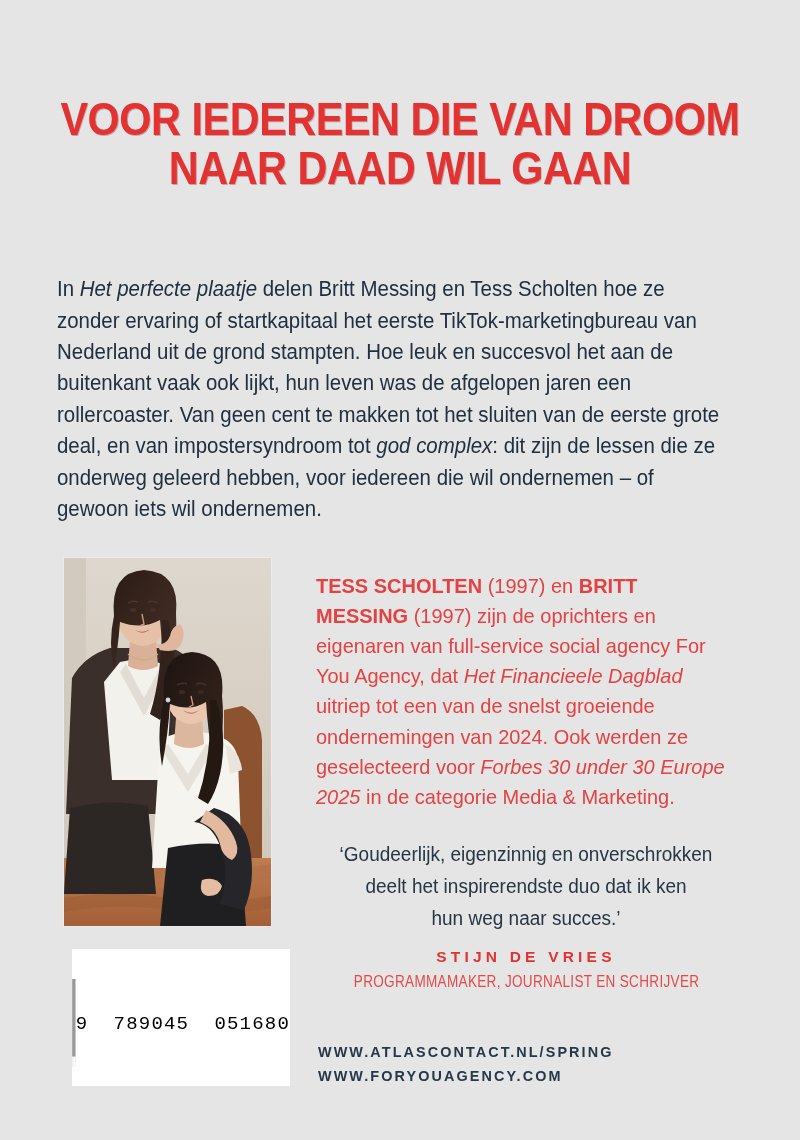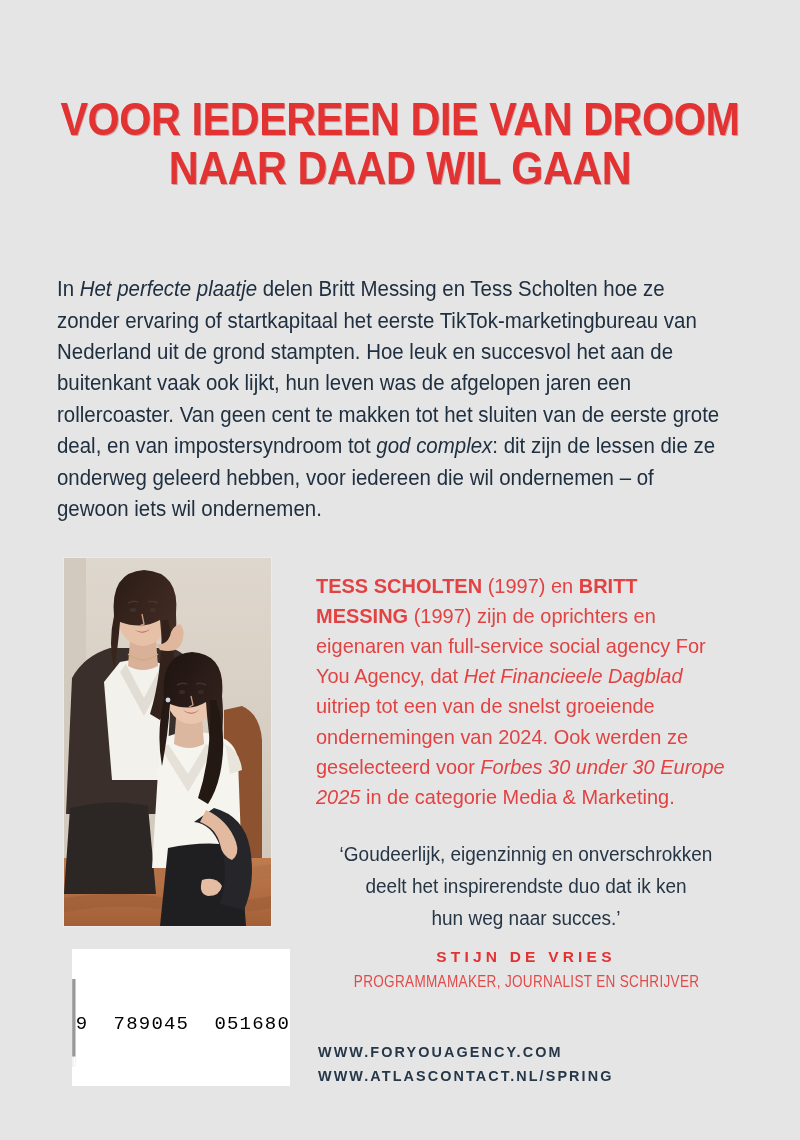--- a/index.html
+++ b/index.html
@@ -316,17 +316,17 @@
 
   <div class="quote">
     <span class="q-line">‘Goudeerlijk, eigenzinnig en onverschrokken</span>
     <span class="q-line">deelt het inspirerendste duo dat ik ken</span>
     <span class="q-line">hun weg naar succes.’</span>
   </div>
   <div class="attrib-name">STIJN DE VRIES</div>
   <div class="attrib-role">PROGRAMMAMAKER, JOURNALIST EN SCHRIJVER</div>
 
   <div class="urls">
+    <span class="url-line">WWW.ATLASCONTACT.NL/SPRING</span>
     <span class="url-line">WWW.FORYOUAGENCY.COM</span>
-    <span class="url-line">WWW.ATLASCONTACT.NL/SPRING</span>
   </div>
 
 </div>
 
 </body></html>

